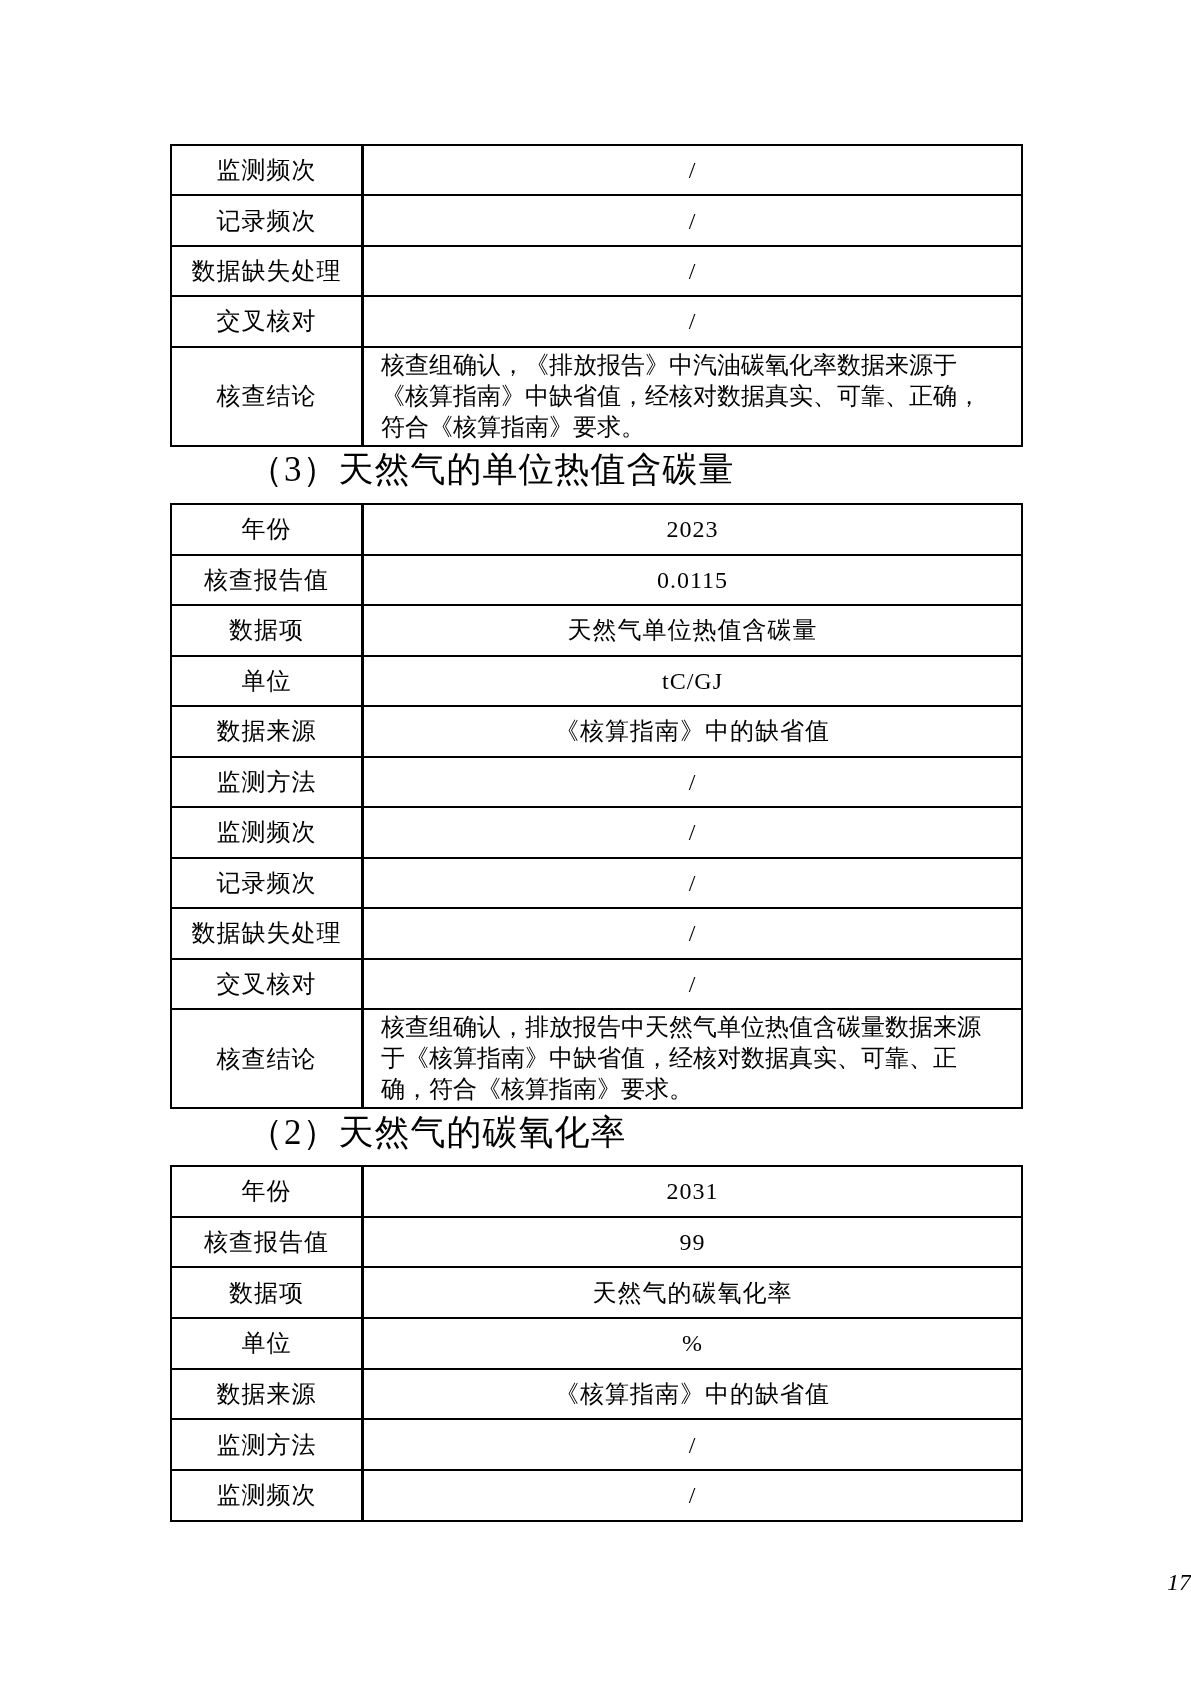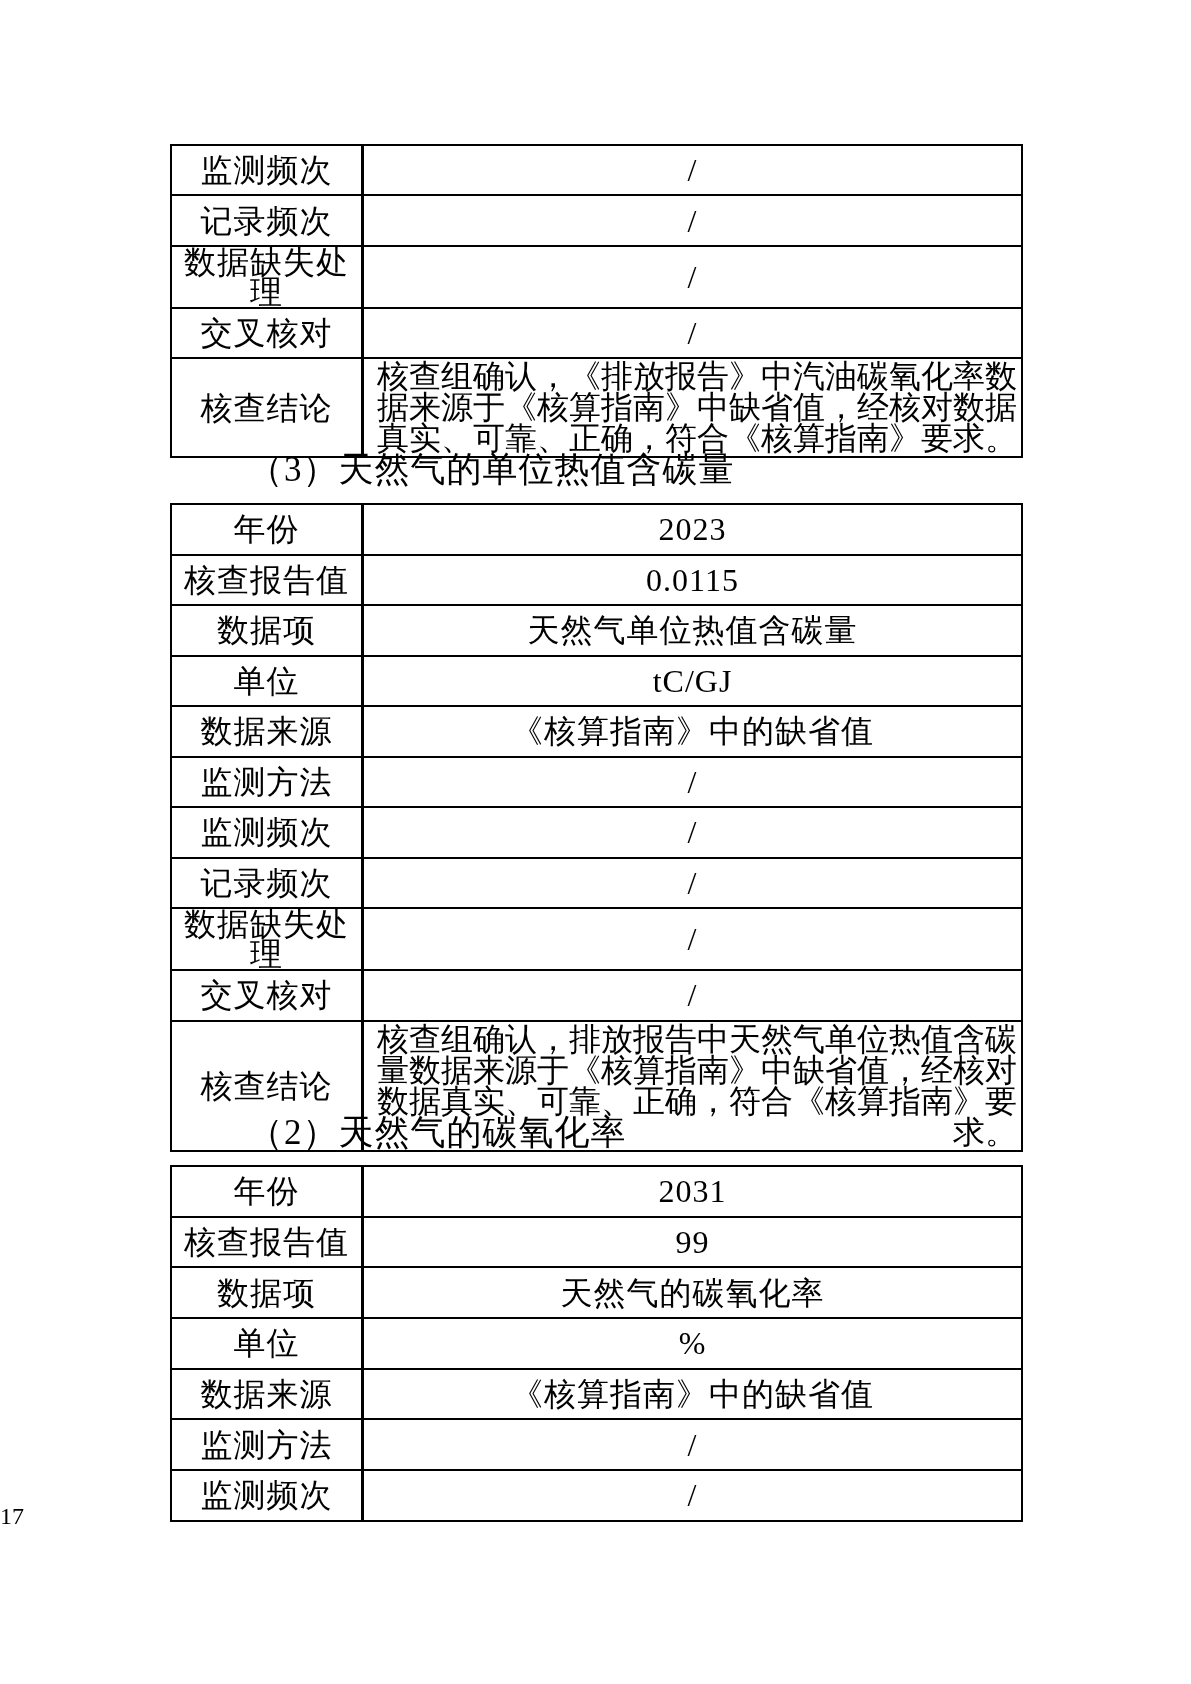--- a/index.html
+++ b/index.html
@@ -11,54 +11,54 @@
     overflow:hidden;
   }
   table.vtable{
     position:absolute;left:170px;width:853px;
     border-collapse:collapse;table-layout:fixed;
   }
   table.vtable td{
     border:2px solid #000000;
     vertical-align:middle;
     text-align:center;
-    font-size:32px;
+    font-size:24px;
     line-height:30px;
     padding:0;
     overflow:hidden;
   }
   table.vtable td.label{
     width:189px;
     letter-spacing:1px;
     border-right-width:3px;
   }
   table.vtable td.value{letter-spacing:1px;}
   table.vtable tr.r{height:50.5px;}
   #table1 tr.r{height:50.4px;}
   #table3 tr.r{height:50.7px;}
   table.vtable tr.tall{height:auto;}
   table.vtable td.conclusion{
-    text-align:right;
+    text-align:left;
     letter-spacing:0;
     line-height:31px;
-    padding:2px 4px;
+    padding:2px 17px;
   }
   .heading{
     position:absolute;left:248px;
     font-size:35px;line-height:36px;
     letter-spacing:1px;white-space:nowrap;
   }
   #heading3{top:452px;}
   #heading4{top:1115px;}
   #table1{top:144px;}
   #table2{top:503px;}
   #table3{top:1165px;}
   .pageno{
-    position:absolute;top:1503px;left:0;width:100%;
-    text-align:left;font-size:24px;
+    position:absolute;top:1569px;left:0;width:100%;
+    text-align:right;font-size:24px;font-style:italic;
   }
 </style>
 </head>
 <body>
 
 <div class="page">
 
   <table class="vtable" id="table1">
     <tbody>
       <tr class="r">

